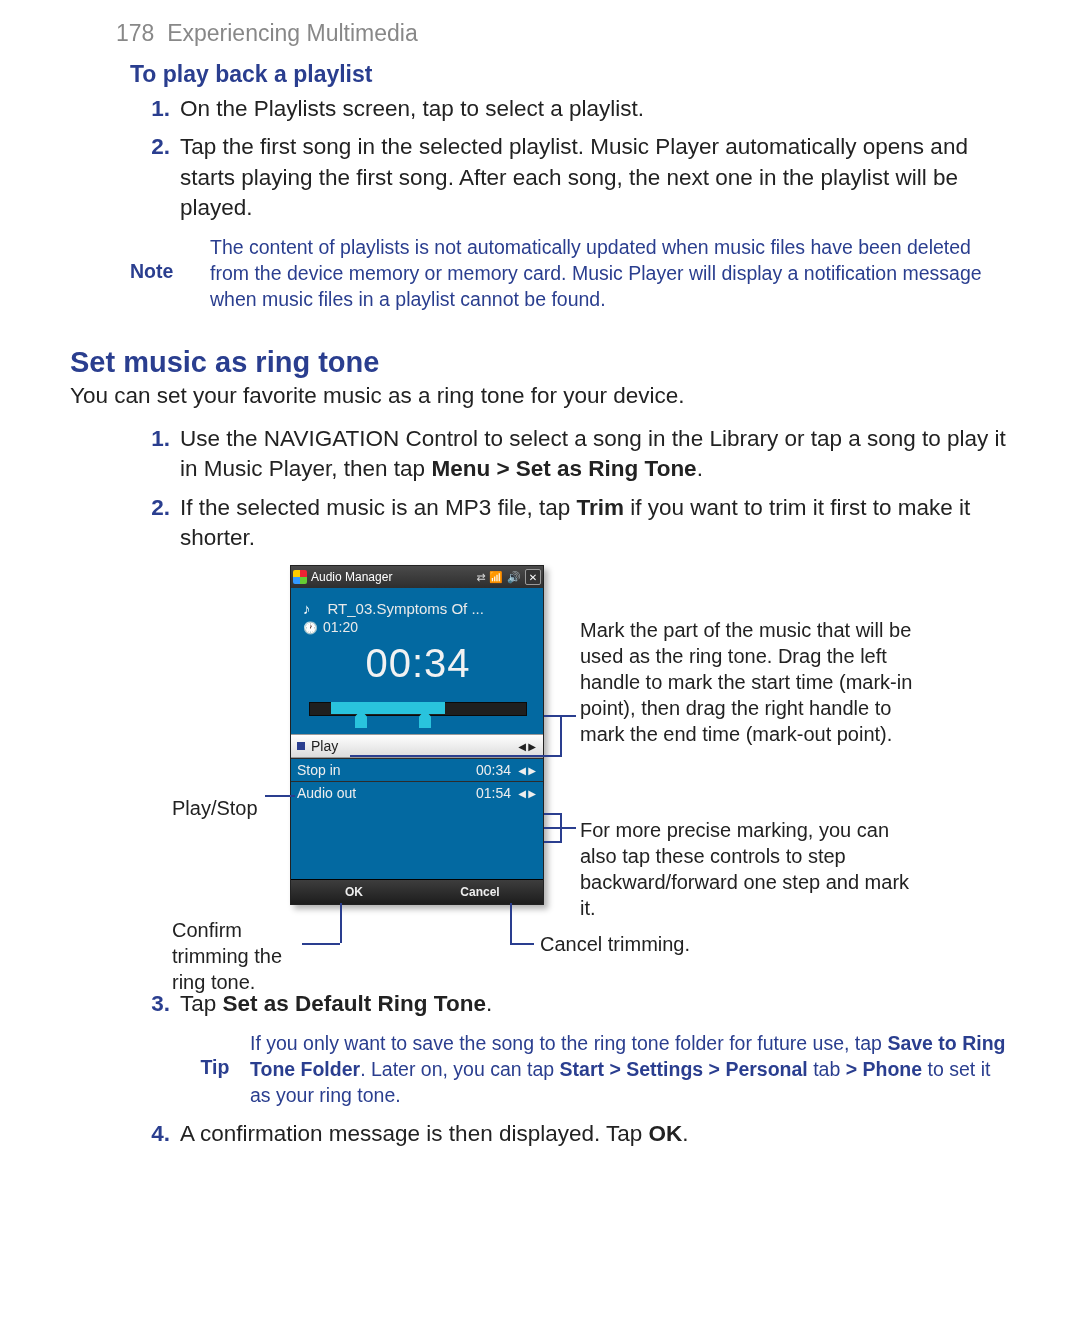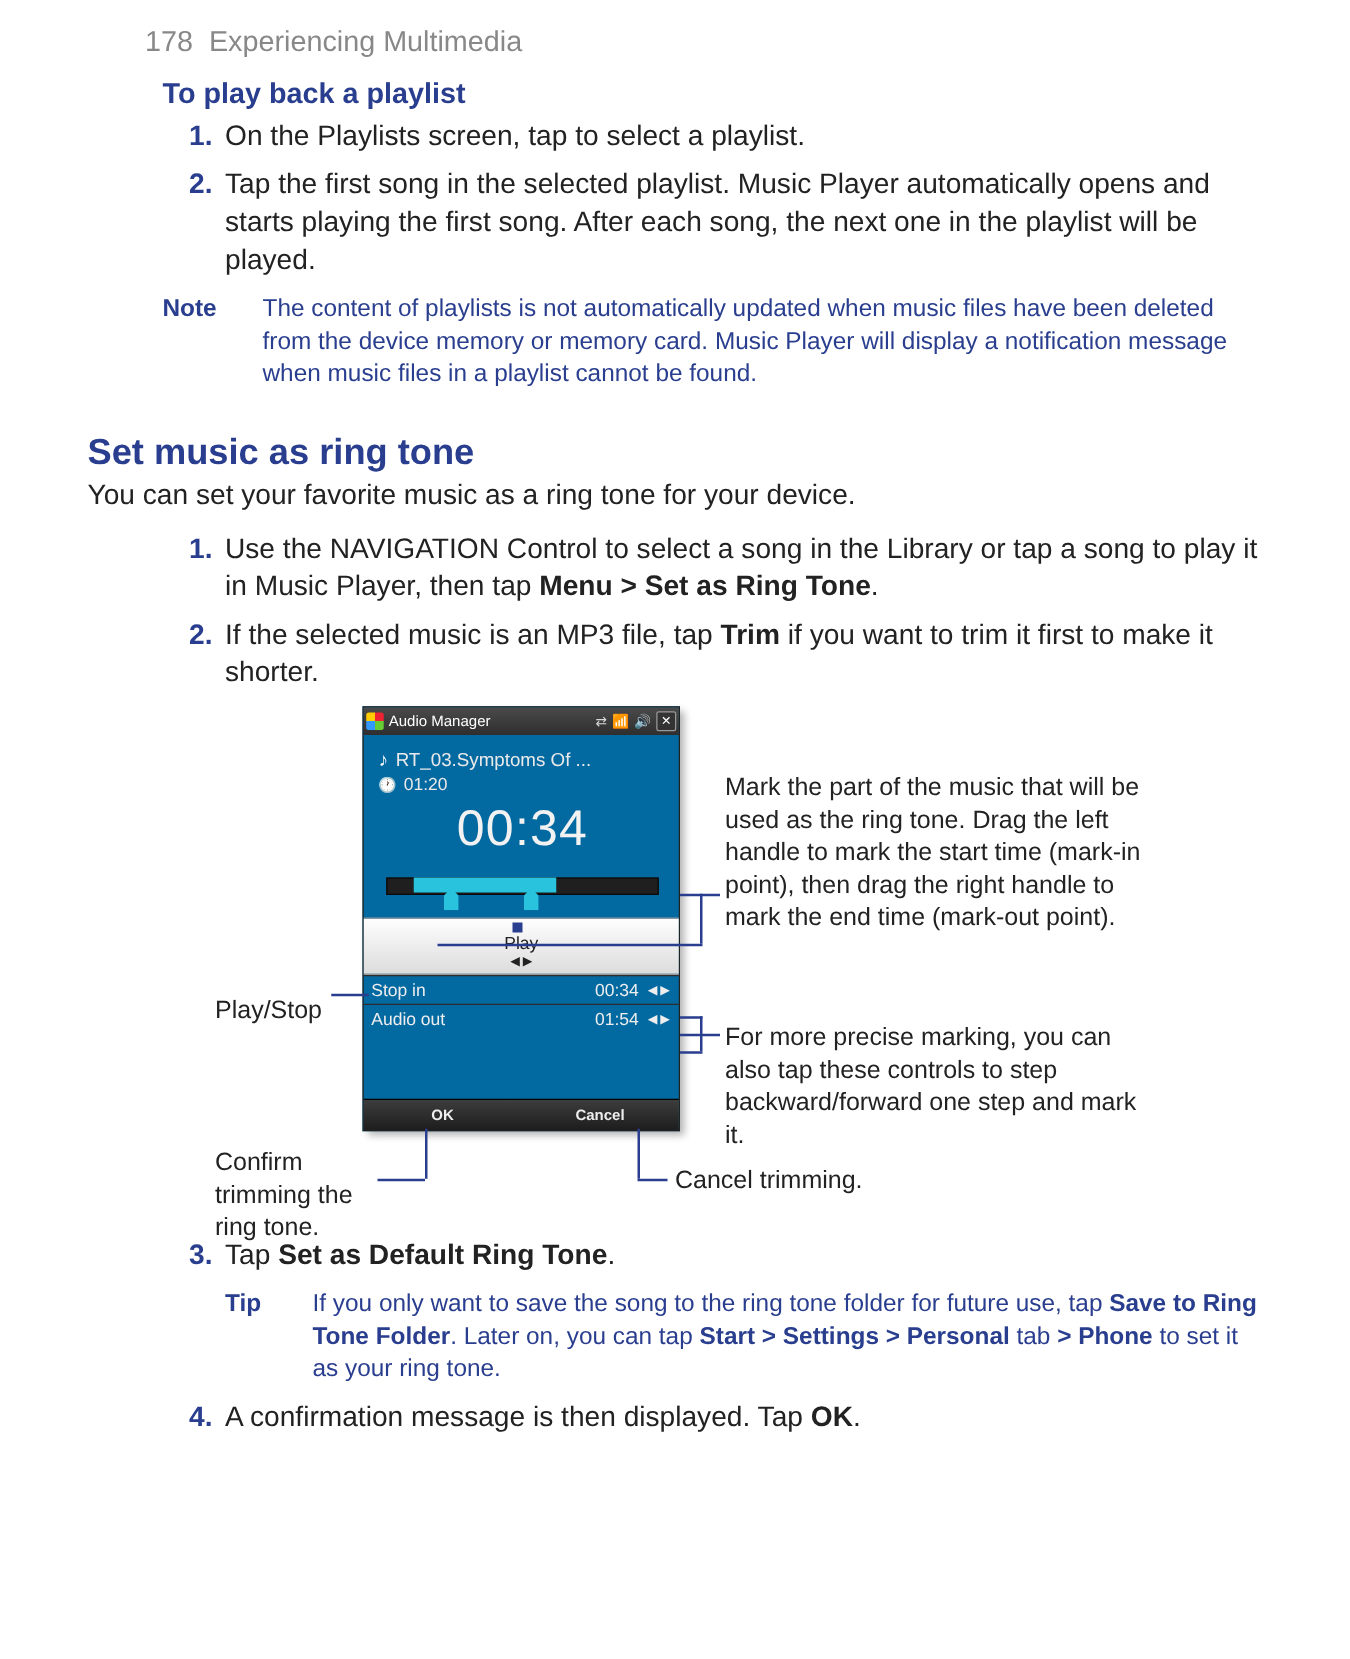--- a/index.html
+++ b/index.html
@@ -52,29 +52,31 @@
     margin-top: 10px;
     margin-left: 60px;
     font-size: 19.5px;
     line-height: 1.35;
     color: #2a3e8f;
   }
   .note-row .lbl, .tip-row .lbl {
     width: 80px;
     flex-shrink: 0;
     font-weight: 700;
+    margin-top: 24px;
   }
   .note-row .ntxt, .tip-row .ntxt {
     flex: 1;
   }
   .tip-row {
     margin-left: 110px;
   }
   .tip-row .lbl {
     width: 70px;
+    text-align: center;
   }
   h2.section {
     color: #2a3e8f;
     font-weight: 700;
     font-size: 29px;
     margin: 34px 0 2px 0;
   }
   .intro {
     font-size: 22.5px;
     margin-bottom: 12px;
@@ -119,21 +121,21 @@
   .tb-x {
     border:1px solid #999; width:14px; height:14px; display:flex;
     align-items:center; justify-content:center; font-size:10px;
     border-radius:2px; background:#333;
   }
   .track-area {
     padding: 12px 10px 8px 12px;
     font-size: 14px;
     color: #eaeaea;
   }
-  .track-title { display:flex; align-items:center; gap:6px; font-size:15px;}
+  .track-title { display:flex; align-items:center; gap:17px; font-size:15px;}
   .note-icon::before { content:"♪"; color:#fff; }
   .clock-icon::before { content:"🕐"; font-size:12px; }
   .dur-row { display:flex; align-items:center; gap:5px; font-size:14px; margin-top:2px;}
   .big-time {
     text-align: center;
     font-size: 40px;
     font-weight: 300;
     color: #f2f2f2;
     margin: 6px 0 8px 0;
     letter-spacing: 1px;
@@ -165,21 +167,20 @@
     align-items: center;
     padding: 3px 6px;
     color: #eee;
     border-top:1px solid #2c2c2c;
   }
   .lrow.sel {
     background: linear-gradient(#fefefe,#dcdcdc);
     color: #222;
     border-top:1px solid #999;
     border-bottom:1px solid #999;
-    flex-direction:column;
   }
   .lrow.sel .sq { width:8px;height:8px;background:#2a3e8f;margin-right:6px;}
   .lrow .name { flex:1; }
   .lrow .time { width:46px; text-align:right; margin-right:6px;}
   .lrow .step { display:flex; gap:0; font-size:10px;}
   .lrow .step span{
     width:10px;height:14px;display:flex;align-items:center;justify-content:center;
   }
   .btn-bar {
     position:absolute; bottom:0; left:0; right:0; height:24px;

